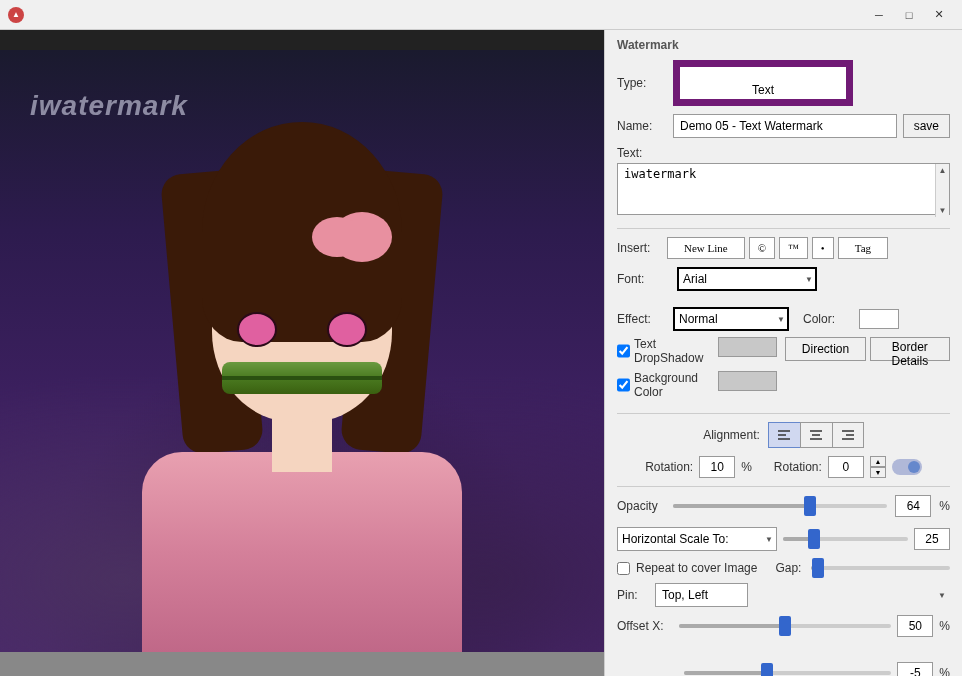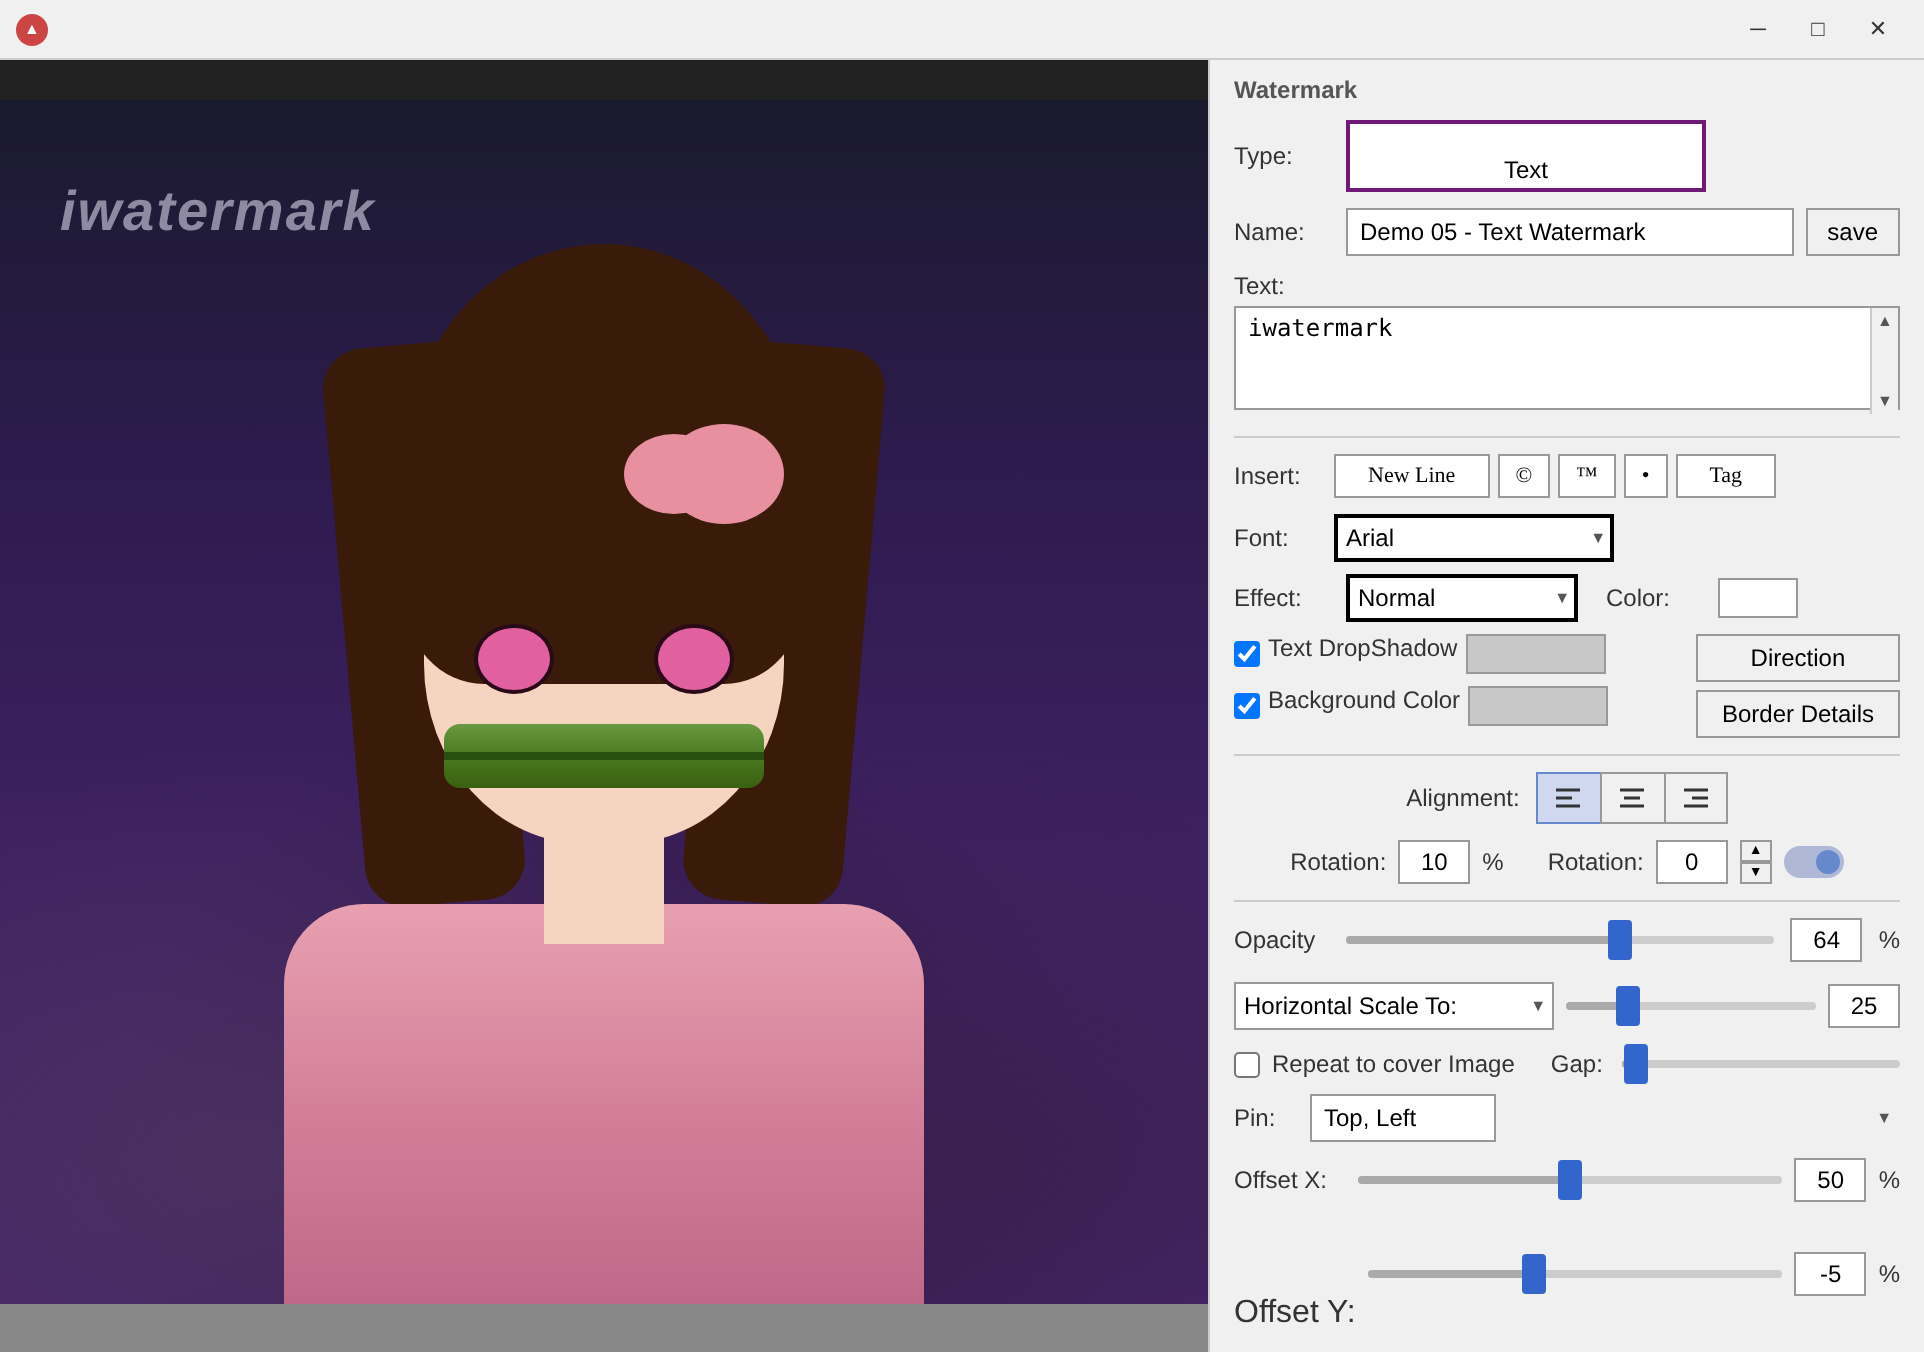--- a/index.html
+++ b/index.html
@@ -259,21 +259,21 @@
       align-items: center;
       margin-bottom: 8px;
       gap: 6px;
     }
     .form-label {
       color: #333;
       min-width: 50px;
       font-size: 12px;
     }
     .type-btn {
-      border: 2px solid #701a75;
+      border: 7px solid #701a75;
       background: white;
       padding: 16px 30px;
       font-size: 12px;
       height: 24px;
       cursor: pointer;
       min-width: 180px;
       text-align: center;
     }
     .name-input {
       border: 1px solid #999;
@@ -350,22 +350,22 @@
       height: 22px;
       cursor: pointer;
       font-family: Liberation Serif, serif;
     }
     .insert-btn-wide {
       padding: 2px 16px;
     }
     .font-row {
       display: flex;
       align-items: center;
-      margin-bottom: 6px;
-      gap: 0;
+      margin-bottom: 16px;
+      gap: 10px;
     }
     .effect-row {
       display: flex;
       align-items: center;
       margin-bottom: 6px;
       gap: 6px;
     }
     .color-box {
       width: 40px;
       height: 20px;
@@ -393,21 +393,21 @@
       border: 1px solid #999;
       background: #f0f0f0;
       padding: 2px 12px;
       font-size: 12px;
       height: 24px;
       cursor: pointer;
       flex: 1;
     }
     .right-actions {
       display: flex;
-      flex-direction: column;
+      flex-direction: row;
       gap: 4px;
       margin-left: auto;
       border-radius: 18px;
     }
     .align-row {
       display: flex;
       align-items: center;
       justify-content: center;
       gap: 0;
       margin-bottom: 8px;

